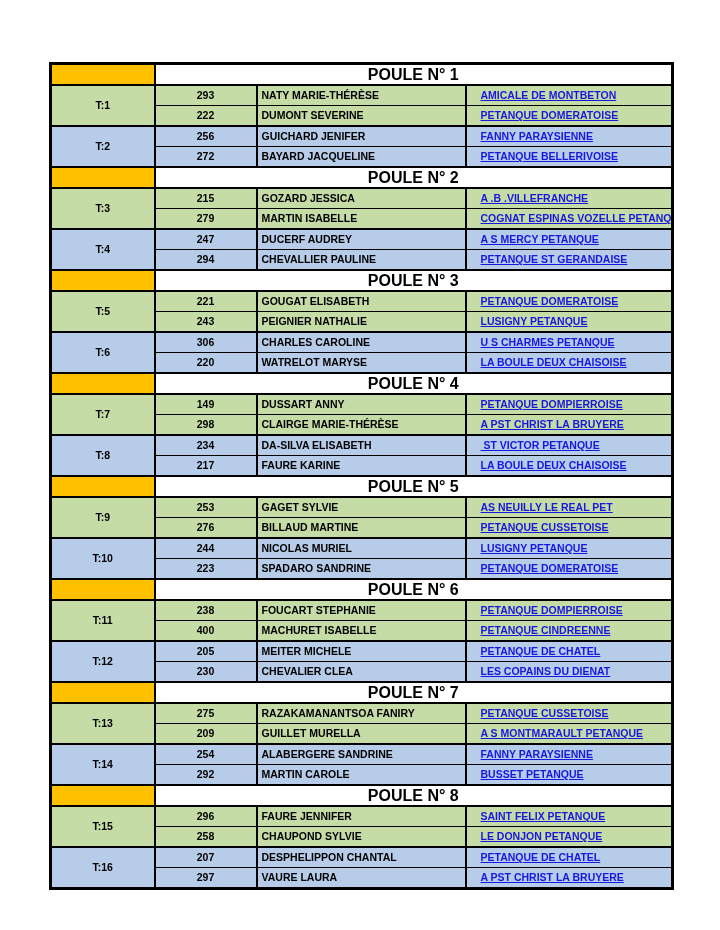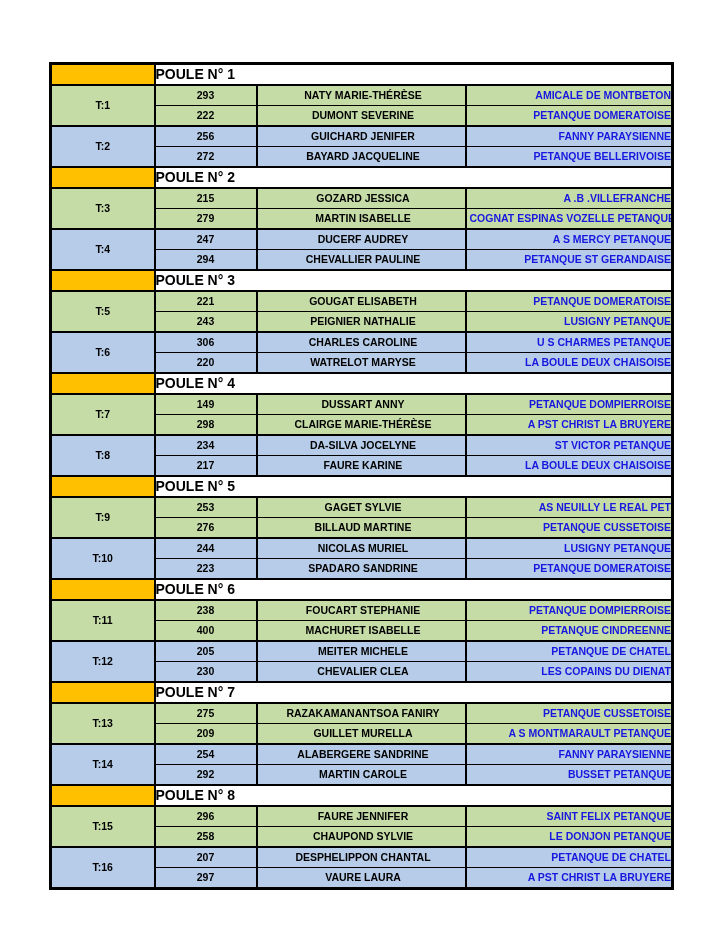--- a/index.html
+++ b/index.html
@@ -40,28 +40,28 @@
     height:19px;
     padding:0;
     font-weight:bold;
     font-size:10.5px;
     color:#000000;
     line-height:19px;
     white-space:pre;
     overflow:hidden;
   }
   td.corner{ background:var(--orange); }
-  td.ptitle{ background:#ffffff; text-align:left; font-size:14px; }
+  td.ptitle{ background:#ffffff; text-align:center; font-size:16px; }
   td.tcell{ text-align:center;margin-left:6px; }
   tr.green td{ background:var(--green-row); }
   tr.blue td{ background:var(--blue-row); }
   tr.hdr td.corner{ background:var(--orange); }
   td.num{ text-align:center; }
-  td.name{ text-align:center; padding-left:4px; }
-  td.club{ text-align:right; padding-left:3px; color:var(--club-text); }
+  td.name{ text-align:left; padding-left:4px; }
+  td.club{ text-align:left; padding-left:14px; color:var(--club-text);text-decoration:underline; }
   
   tr.p1 td.num, tr.p1 td.name, tr.p1 td.club{ border-bottom-width:1px; }
   tr.p2 td{ border-top-width:1px;margin-top:24px; }
 </style>
 </head>
 <body>
 
 <div class="page">
   <table class="poules">
     <colgroup>
@@ -160,21 +160,21 @@
           <td class="club">PETANQUE DOMPIERROISE</td>
         </tr>
         <tr class="green p2">
           <td class="num">298</td>
           <td class="name">CLAIRGE MARIE-THÉRÈSE</td>
           <td class="club">A PST CHRIST LA BRUYERE</td>
         </tr>
         <tr class="blue p1">
           <td class="tcell" rowspan="2">T:8</td>
           <td class="num">234</td>
-          <td class="name">DA-SILVA JOCELYNE</td>
+          <td class="name">DA-SILVA ELISABETH</td>
           <td class="club"> ST VICTOR PETANQUE</td>
         </tr>
         <tr class="blue p2">
           <td class="num">217</td>
           <td class="name">FAURE KARINE</td>
           <td class="club">LA BOULE DEUX CHAISOISE</td>
         </tr>
         <tr class="hdr">
           <td class="corner"></td>
           <td class="ptitle" colspan="3">POULE N° 5</td>

